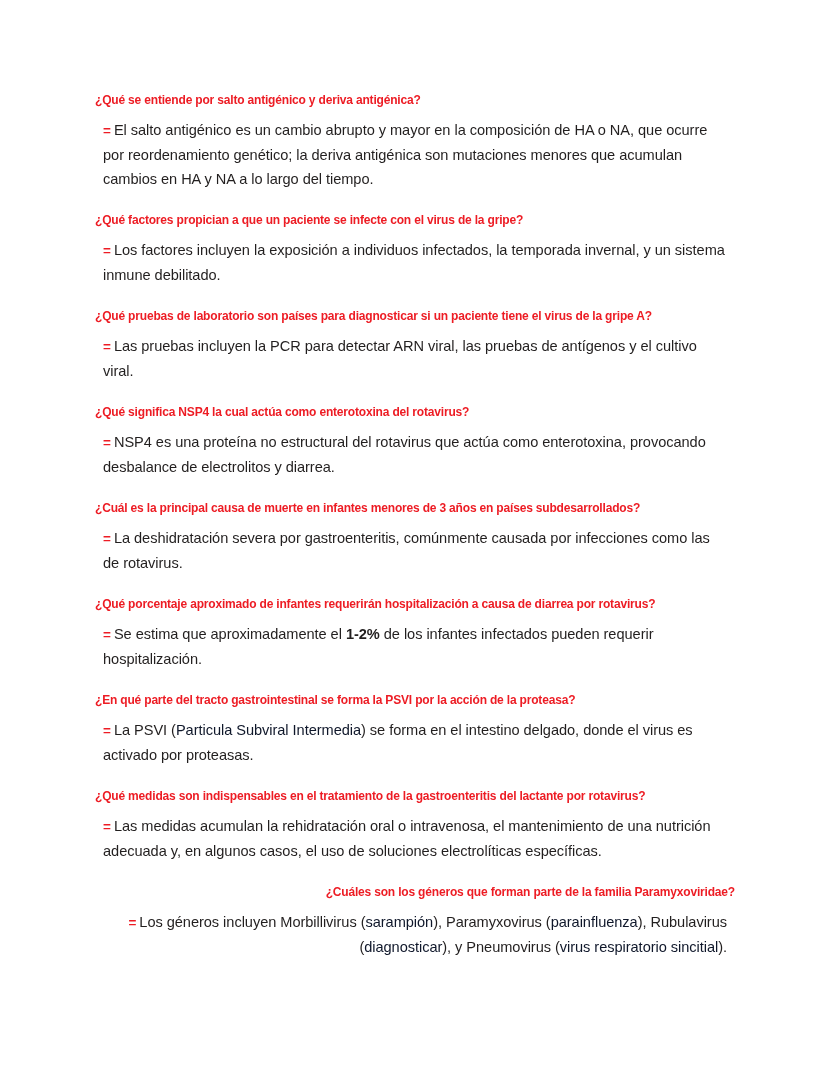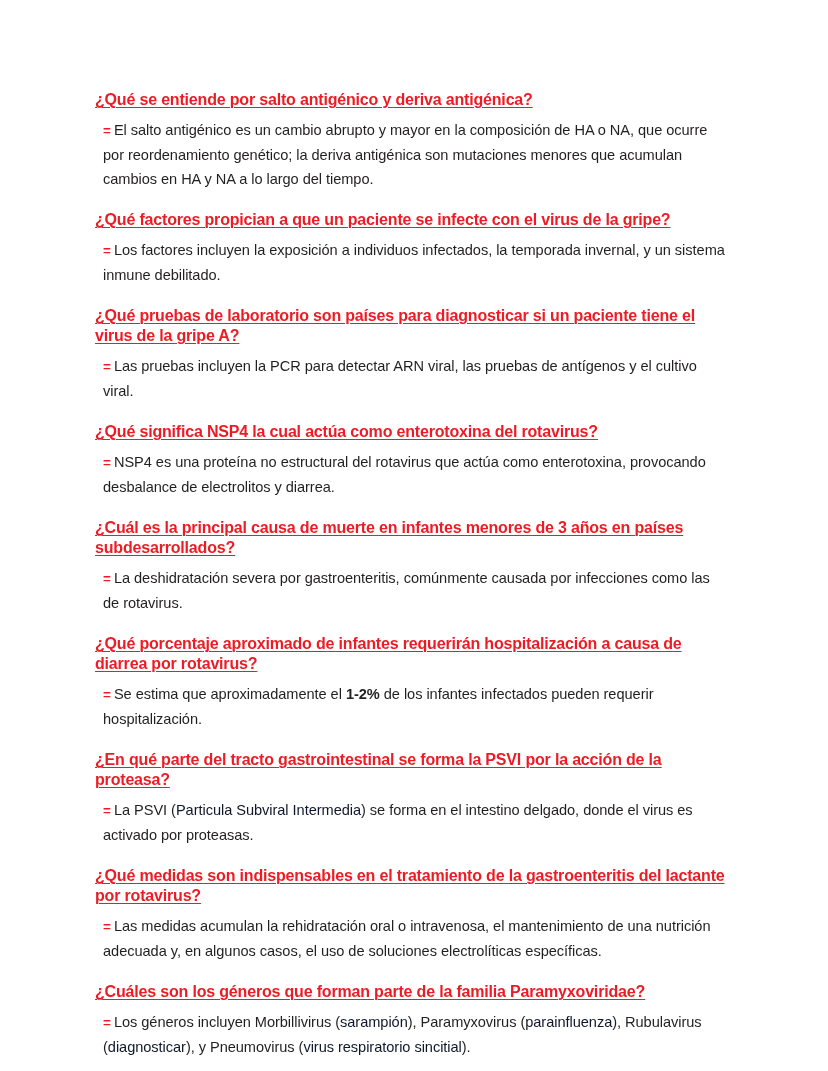--- a/index.html
+++ b/index.html
@@ -24,28 +24,28 @@
     position: absolute;
     left: 95px;
     top: 90px;
     width: 640px;
   }
   .qa-block {
     margin: 0 0 19px 0;
   }
   .qa-block:last-child {
     margin-bottom: 0;
+    text-align: right;
   }
   .question {
     margin: 0 0 2px 0;
-    font-size: 16px;
+    font-size: 12px;
     line-height: 20px;
     font-weight: bold;
     color: #ed1c24;
-    text-decoration: underline;
     text-decoration-thickness: 1px;
     text-underline-offset: 2px;
     letter-spacing: -0.18px;
   }
   .answer {
     margin: 8px;
     font-size: 14.6px;
     line-height: 24px;
     color: #221f1f;
     letter-spacing: -0.05px;

